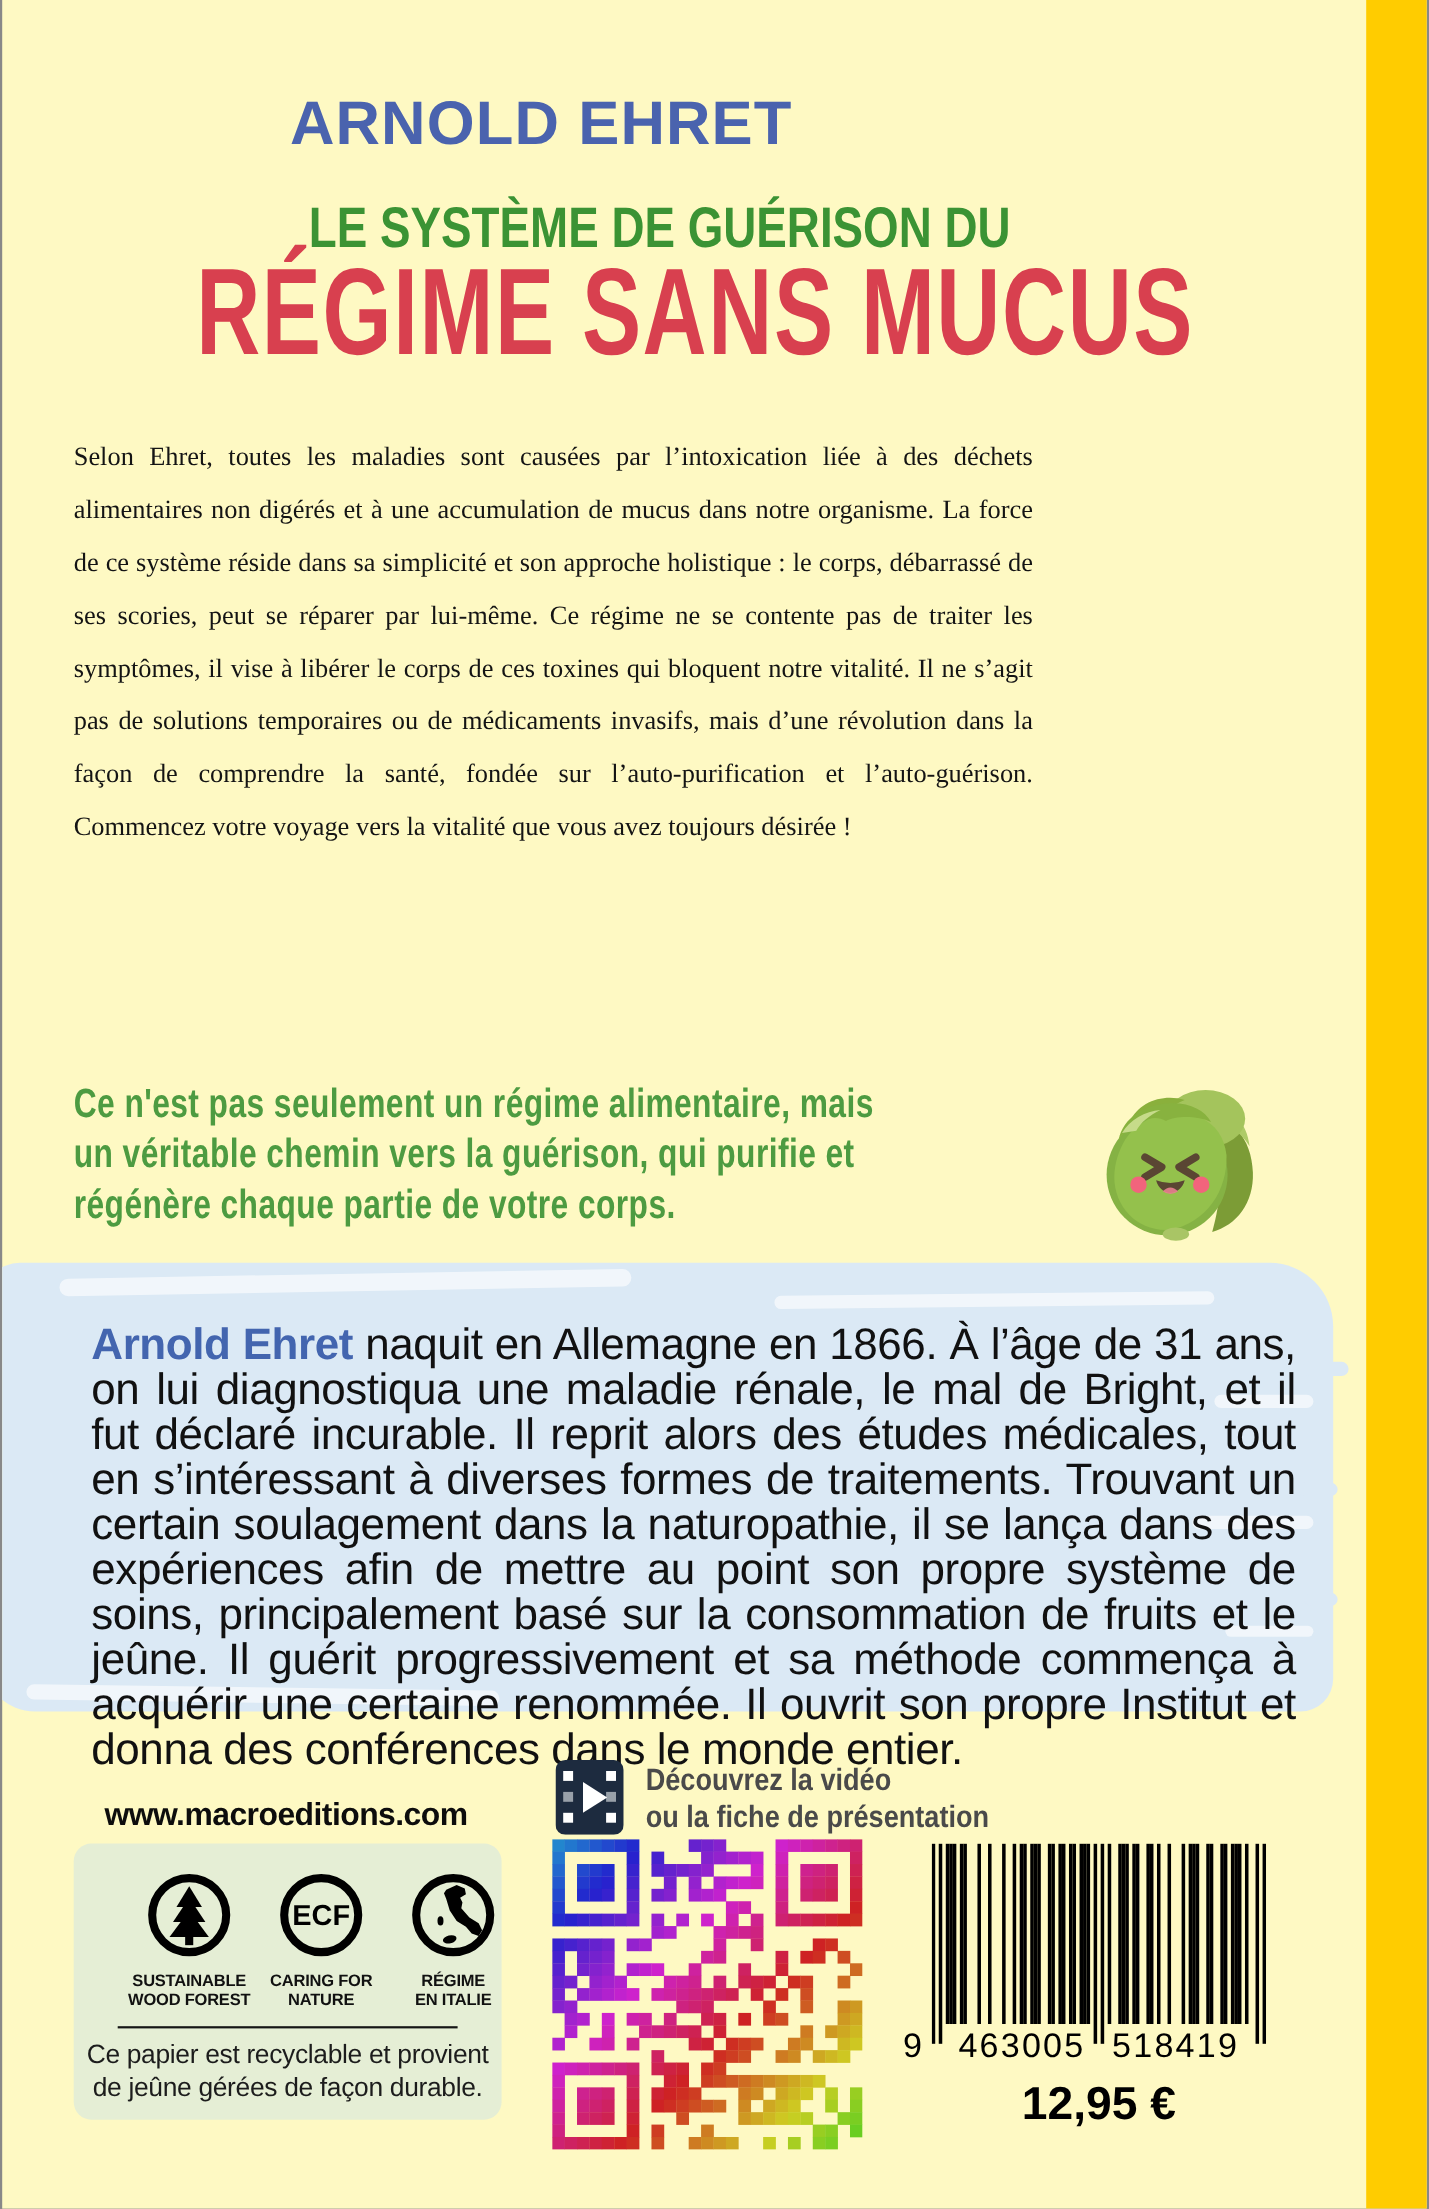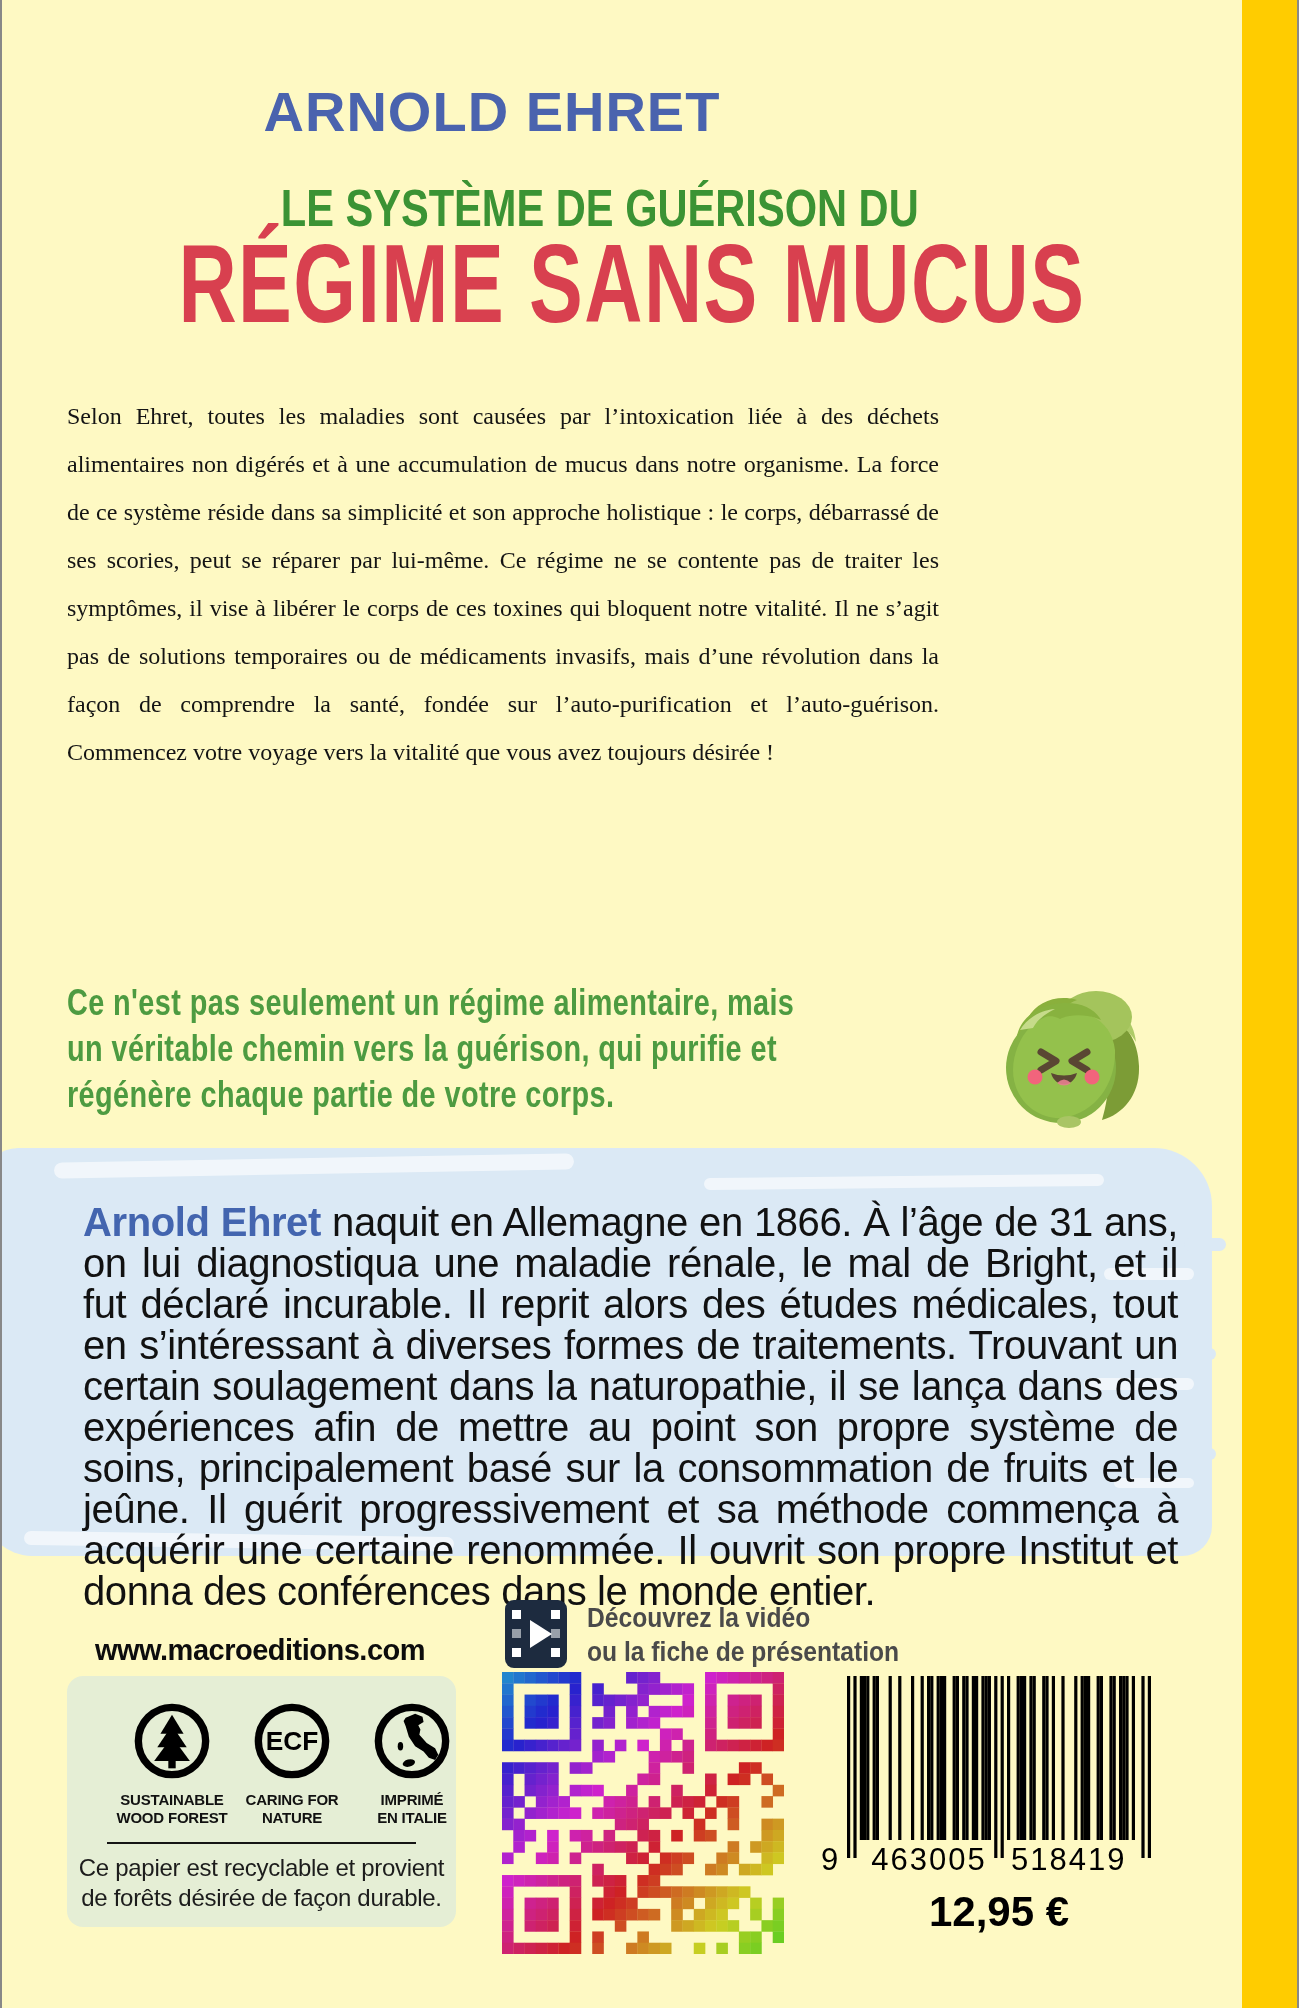--- a/index.html
+++ b/index.html
@@ -148,25 +148,25 @@
       <div class="eco-label">SUSTAINABLE
 WOOD FOREST</div>
     </div>
     <div class="eco-item" style="left:285px;">
       <svg width="82" height="82" viewBox="0 0 78 78">
         <circle cx="39" cy="39" r="32" fill="none" stroke="#000" stroke-width="7"></circle>
         <path d="M33 17 l9 -4 7 3 1 5 -5 3 2 4 -1 5 7 8 8 5 3 6 -3 5 -6 -2 -5 -6 -8 -5 -6 -9 -3 -10 -2 -5 z" fill="#000"></path>
         <ellipse cx="36" cy="60" rx="6" ry="3.4" fill="#000" transform="rotate(-14 36 60)"></ellipse>
         <ellipse cx="28" cy="44" rx="2.6" ry="4" fill="#000"></ellipse>
       </svg>
-      <div class="eco-label">IMPRIMÉ
+      <div class="eco-label">RÉGIME
 EN ITALIE</div>
     </div>
     <div class="eco-divider"></div>
-    <div class="eco-note">Ce papier est recyclable et provient de forêts désirée de façon durable.</div>
+    <div class="eco-note">Ce papier est recyclable et provient de jeûne gérées de façon durable.</div>
   </div>
 
   <svg class="film-icon" width="62" height="68" viewBox="0 0 62 68">
     <rect x="0" y="0" width="62" height="68" rx="9" fill="#1D2B3F"></rect>
     <rect x="7" y="10" width="9" height="9" fill="#fff"></rect>
     <rect x="7" y="29" width="9" height="9" fill="#98A0A9"></rect>
     <rect x="7" y="48" width="9" height="9" fill="#fff"></rect>
     <rect x="46" y="10" width="9" height="9" fill="#fff"></rect>
     <rect x="46" y="29" width="9" height="9" fill="#98A0A9"></rect>
     <rect x="46" y="48" width="9" height="9" fill="#fff"></rect>

